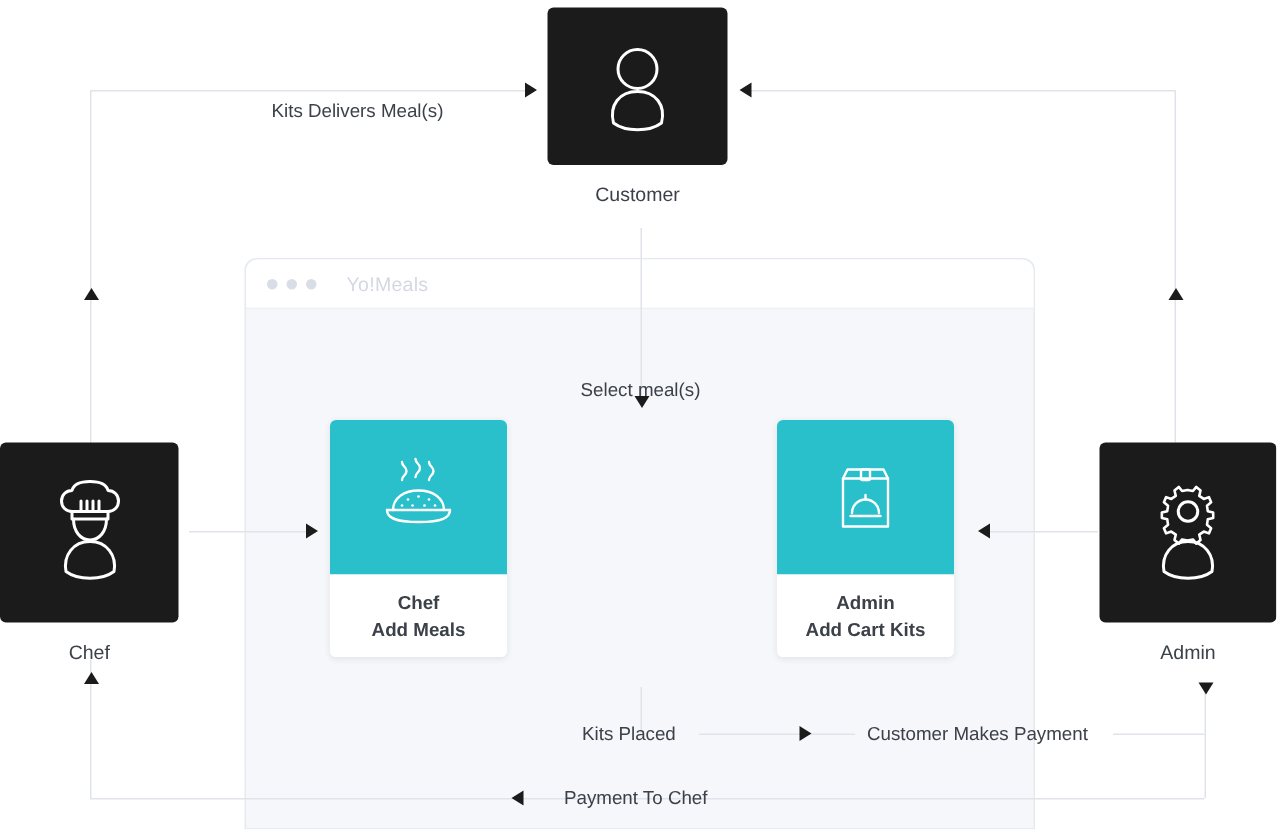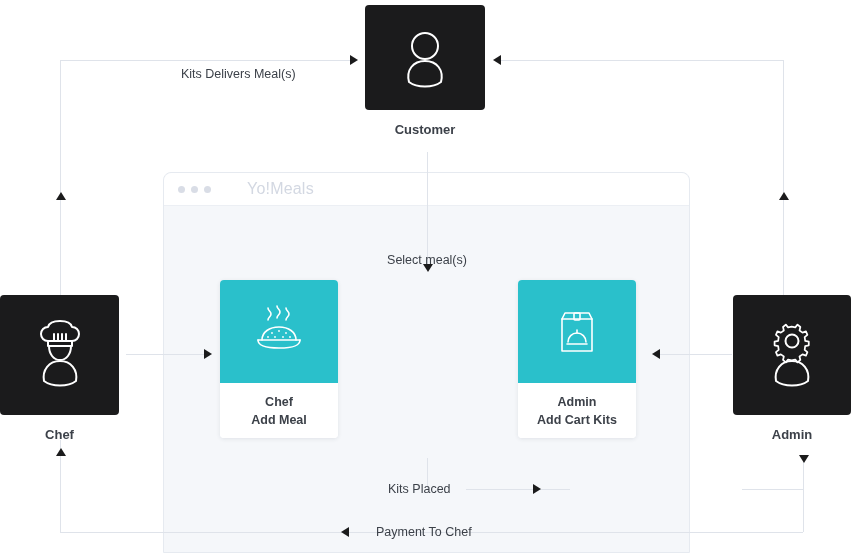--- a/index.html
+++ b/index.html
@@ -30,37 +30,37 @@
     border-bottom:1px solid #eceff4;
     border-radius:8px 8px 0 0;
     display:flex;
     align-items:center;
     padding-left:14px;
     box-sizing:border-box;
   }
   .dots{display:flex;gap:6px;align-items:center;}
   .dot{width:7px;height:7px;border-radius:50%;background:#d9dde6;}
   .browser-title{
-    margin-left:36px;
-    font-size:16px;
+    margin-left:20px;
+    font-size:13px;
     color:#d3d8e2;
     letter-spacing:.2px;
   }
   
   .node{position:absolute;}
   .node-box{
     background:#1b1b1c;
     border-radius:4px;
     display:flex;align-items:center;justify-content:center;
   }
   .node-label{
     text-align:center;
     font-size:13px;
     color:#3c4149;
-    font-weight:700;
+    font-weight:400;
     margin-top:12px;
   }
   #node-customer{left:365px;top:5px;width:120px;}
   #node-customer .node-box{width:120px;height:105px;}
   #node-chef{left:0px;top:295px;width:119px;}
   #node-chef .node-box{width:119px;height:120px;}
   #node-admin{left:733px;top:295px;width:118px;}
   #node-admin .node-box{width:118px;height:120px;}
 
   
@@ -163,20 +163,21 @@
   <div class="line h" style="left:60px;top:532px;width:743px;"></div>
   <div class="line v" style="left:60px;top:440px;height:92px;"></div>
   <div class="arrow ar-l" style="left:341px;top:527px;"></div>
   <div class="arrow ar-u" style="left:56px;top:448px;"></div>
 
   <div class="edge-label" style="left:181px;top:66px;">Kits Delivers Meal(s)</div>
 
   <div class="edge-label multi" style="left:377px;top:220px;width:100px;">Select meal(s)</div>
 
   <div class="edge-label" style="left:388px;top:481px;">Kits Placed</div>
+  <div class="edge-label" style="left:578px;top:481px;">Customer Makes Payment</div>
   <div class="edge-label" style="left:376px;top:524px;text-align:center;">Payment To Chef</div>
 
   <div class="card" id="card-chef">
     <div class="card-top">
       <span>
         <svg width="58" height="52" viewBox="0 0 58 52" fill="none" stroke="#ffffff" stroke-width="1.6" stroke-linecap="round" stroke-linejoin="round">
           <path d="M18 14c0-3 3-3 3-6s-3-3-3-6"></path>
           <path d="M27 12c0-3 3-3 3-6s-3-3-3-6"></path>
           <path d="M36 14c0-3 3-3 3-6s-3-3-3-6"></path>
           <path d="M12 34c0-8 7.5-13 17-13s17 5 17 13"></path>
@@ -187,21 +188,21 @@
           <circle cx="36" cy="27" r="0.9" fill="#fff" stroke="none"></circle>
           <circle cx="25" cy="31" r="0.9" fill="#fff" stroke="none"></circle>
           <circle cx="33" cy="31" r="0.9" fill="#fff" stroke="none"></circle>
           <circle cx="18" cy="31" r="0.9" fill="#fff" stroke="none"></circle>
           <circle cx="40" cy="31" r="0.9" fill="#fff" stroke="none"></circle>
         </svg>
       </span>
     </div>
     <div class="card-body">
       <span class="card-line">Chef</span>
-      <span class="card-line">Add Meal</span>
+      <span class="card-line">Add Meals</span>
     </div>
   </div>
 
 
   <div class="card" id="card-kits">
     <div class="card-top">
       <span>
         <svg width="44" height="50" viewBox="0 0 44 50" fill="none" stroke="#ffffff" stroke-width="1.6" stroke-linecap="round" stroke-linejoin="round">
           <path d="M7 12h30v32H7z"></path>
           <path d="M7 12l3-6h24l3 6"></path>

